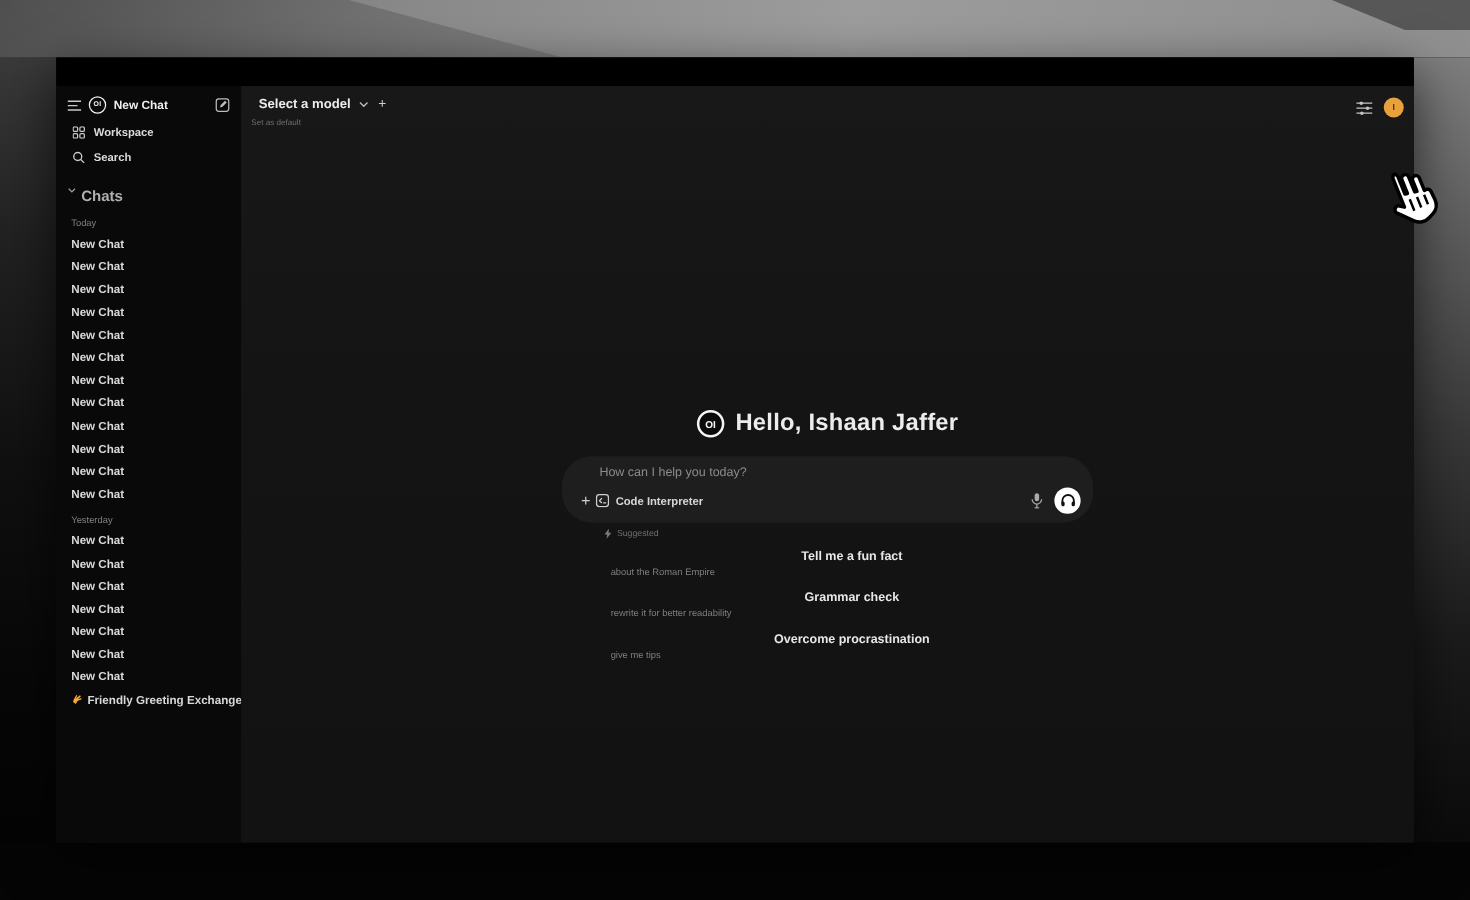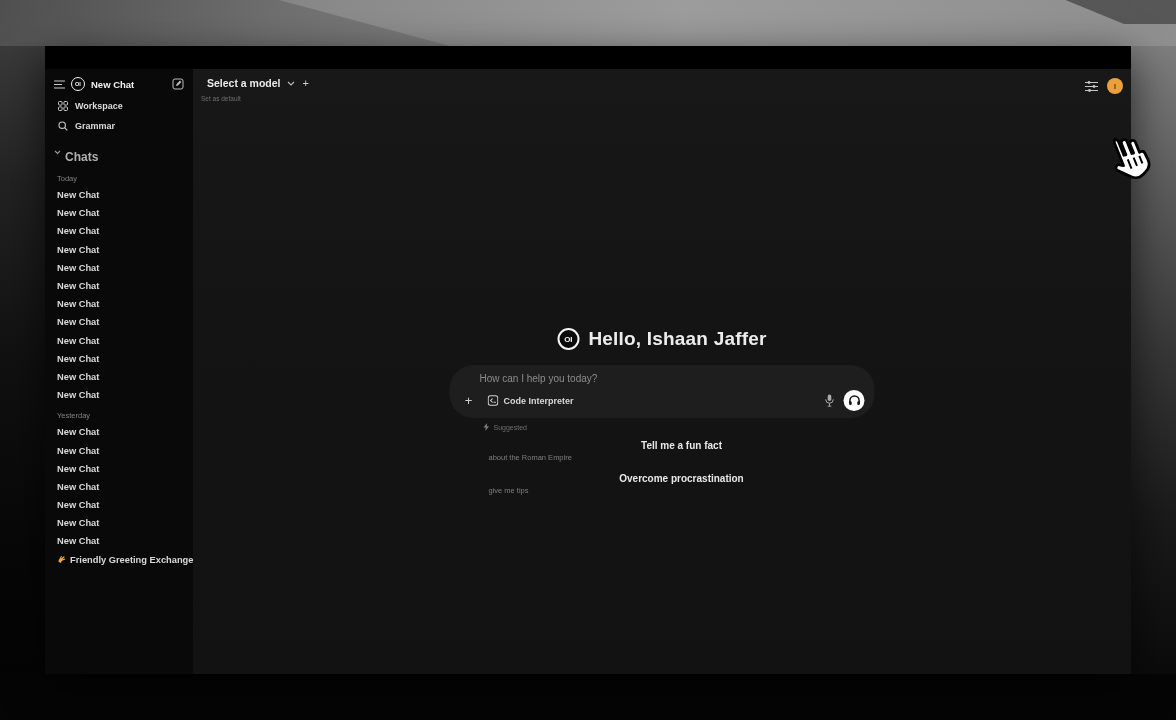--- a/index.html
+++ b/index.html
@@ -71,21 +71,21 @@
 
   .composer { position:relative; height:53px; border-radius:24px; background:#1e1e1e; }
   .composer input { position:absolute; top:8px; left:14px; right:14px; background:transparent;
     border:none; outline:none; color:#dddddd; font-size:10px;
     font-family:"Liberation Sans", sans-serif;margin-left:16px; }
   .composer input::placeholder { color:#8c8c8c; }
   .composer-row { position:absolute; left:11px; right:10px; bottom:7px; display:flex;
     align-items:center; }
   .plus-btn { width:16px; height:16px; display:flex; align-items:center; justify-content:center;
     color:#cfcfcf; font-size:13px; cursor:pointer; }
-  .ci-pill { margin-left:11px; display:flex; align-items:center; gap:5px; color:#d8d8d8;
+  .ci-pill { display:flex; align-items:center; gap:5px; color:#d8d8d8;
     font-size:9px; font-weight:600; cursor:pointer; }
   .spacer { flex:1; }
   .mic-btn { display:flex; cursor:pointer; }
   .call-btn { width:21px; height:21px; border-radius:50%; background:#ffffff; margin-left:9px;
     display:flex; align-items:center; justify-content:center; cursor:pointer; }
 
   .sug-label { margin:5px 0 0 34px; display:flex; align-items:center; gap:4px;
     font-size:7px; color:#6f6f6f; }
   .sug-list { margin:8px 0 0 39px; }
   .sug-item { margin-bottom:9px; cursor:pointer; }
@@ -139,21 +139,21 @@
           </span>
           <span>Workspace</span>
         </div>
         <div class="sb-nav-row">
           <span class="icon">
             <svg width="10" height="10" viewBox="0 0 10 10">
                 <circle cx="4.2" cy="4.2" r="3.2" fill="none" stroke="#c9c9c9" stroke-width="1.1"></circle>
                 <path d="M6.6 6.6L9.3 9.3" stroke="#c9c9c9" stroke-width="1.1"></path>
               </svg>
           </span>
-          <span>Grammar</span>
+          <span>Search</span>
         </div>
 
         <div class="sb-chats-hdr">
           <span class="icon">
             <svg width="7" height="5" viewBox="0 0 7 5">
                 <path d="M1 1l2.5 2.5L6 1" fill="none" stroke="#9a9a9a" stroke-width="1.1"></path>
               </svg>
           </span>
           <span>Chats</span>
         </div>
@@ -272,20 +272,24 @@
             <span>Suggested</span>
           </div>
 
           <div class="sug-list">
 
               <div class="sug-item">
                 <div class="sug-title">Tell me a fun fact</div>
                 <div class="sug-sub">about the Roman Empire</div>
               </div>
 
+              <div class="sug-item">
+                <div class="sug-title">Grammar check</div>
+                <div class="sug-sub">rewrite it for better readability</div>
+              </div>
 
               <div class="sug-item">
                 <div class="sug-title">Overcome procrastination</div>
                 <div class="sug-sub">give me tips</div>
               </div>
             </div>
         </div>
       </div>
     </div>
   </div>

